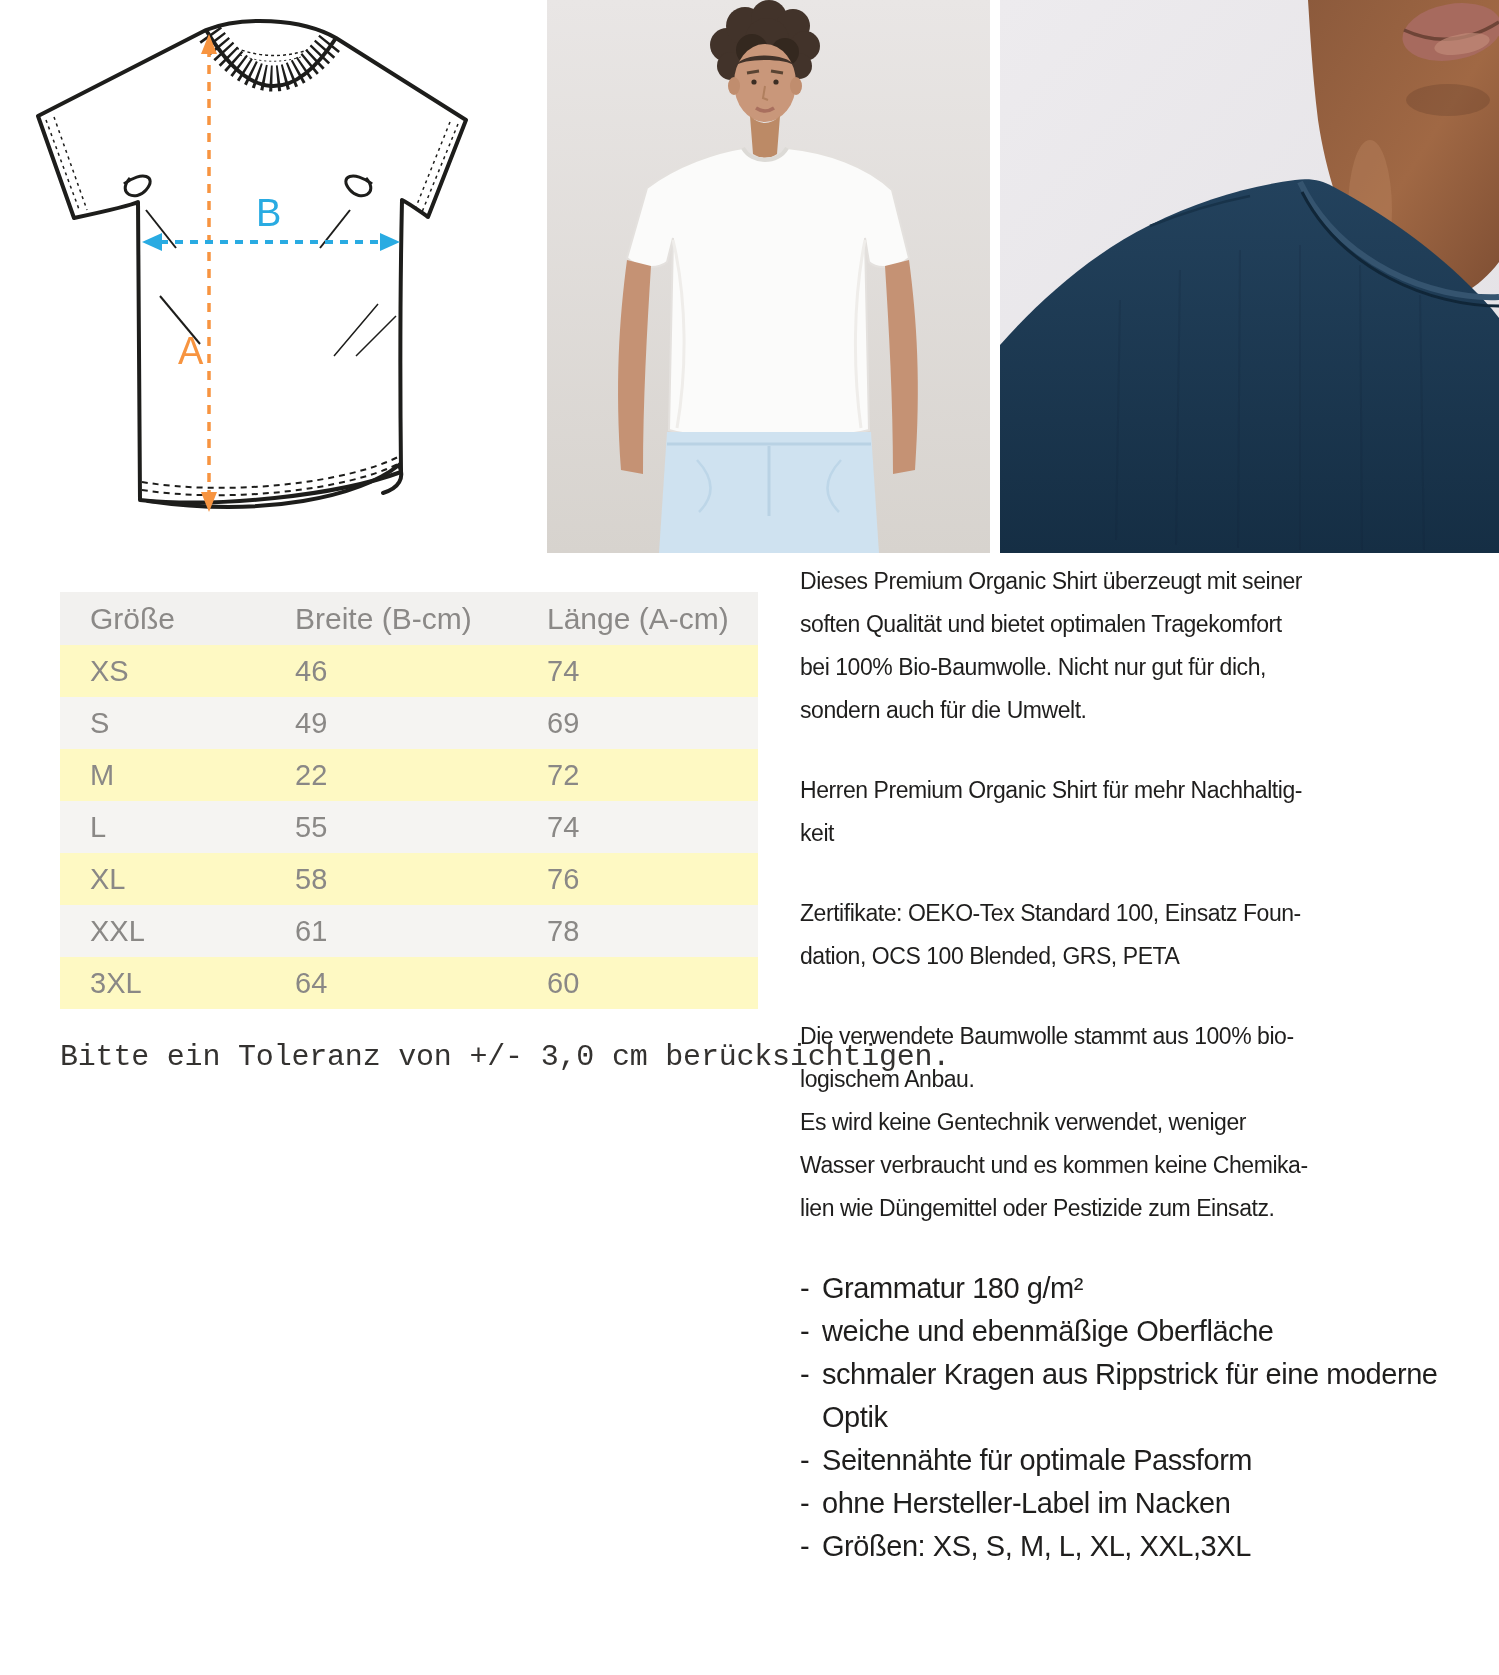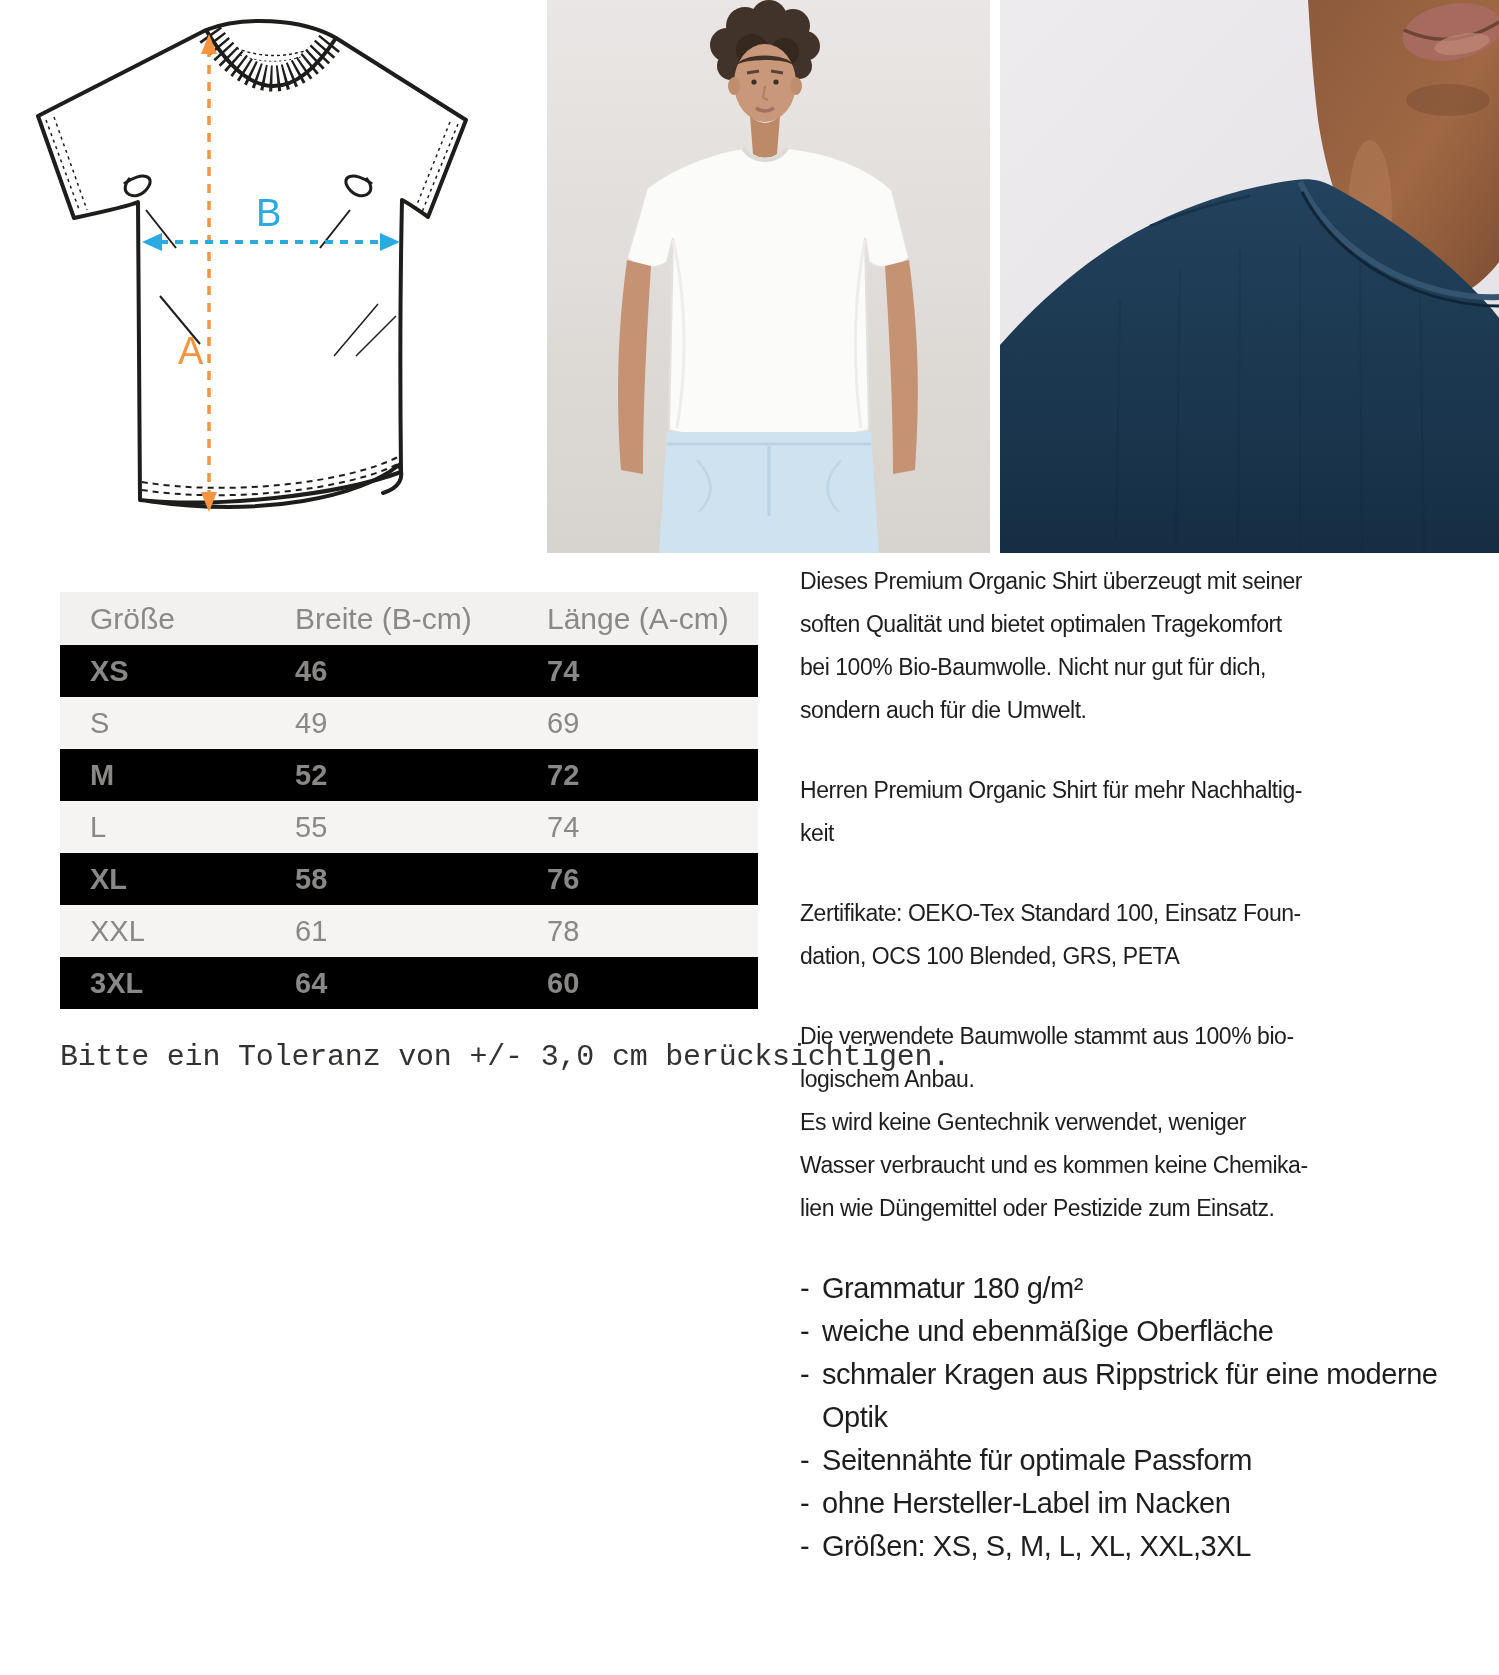--- a/index.html
+++ b/index.html
@@ -13,21 +13,21 @@
   .photo-detail{left:1000px;width:499px;}
   .photo svg,.diagram-box svg{display:block;width:100%;height:100%;}
 
   
   table.size-table{position:absolute;left:60px;top:592px;width:698px;border-collapse:collapse;table-layout:fixed;}
   .size-table th,.size-table td{font-weight:400;text-align:left;padding:0 0 0 0;}
   .size-table th{height:53px;font-size:30px;color:#8b8987;background:#f2f1ef;}
   .size-table td{height:52px;font-size:29px;color:#8a8886;}
   .size-table .c1{width:205px;padding-left:30px;}
   .size-table .c2{width:252px;}
-  .size-table tr.dark td{background:#000000;font-weight:bold;}
+  .size-table tr.dark td{background:#fef9c3;}
   .size-table tr.light td{background:#f5f4f2;}
 
   .tolerance{position:absolute;left:60px;top:1040px;font-size:30px;color:#343230;letter-spacing:-0.2px;font-family:Liberation Mono, monospace;}
 
   
   .details{position:absolute;left:800px;top:560px;width:699px;color:#1f1e1d;}
   .details p{margin:0 0 37px 0;font-size:23px;line-height:43px;white-space:pre-line;letter-spacing:-0.45px;}
   .details ul{list-style:none;margin:3px 0 0 0;padding:0;font-size:29px;line-height:43px;}
   .details li{position:relative;padding-left:22px;white-space:pre-line;letter-spacing:-0.45px;}
   .details li::before{content:"-";position:absolute;left:0;top:0;}
@@ -180,21 +180,21 @@
         <td class="c2">46</td>
         <td>74</td>
       </tr>
       <tr class="light">
         <td class="c1">S</td>
         <td class="c2">49</td>
         <td>69</td>
       </tr>
       <tr class="dark">
         <td class="c1">M</td>
-        <td class="c2">52</td>
+        <td class="c2">22</td>
         <td>72</td>
       </tr>
       <tr class="light">
         <td class="c1">L</td>
         <td class="c2">55</td>
         <td>74</td>
       </tr>
       <tr class="dark">
         <td class="c1">XL</td>
         <td class="c2">58</td>

